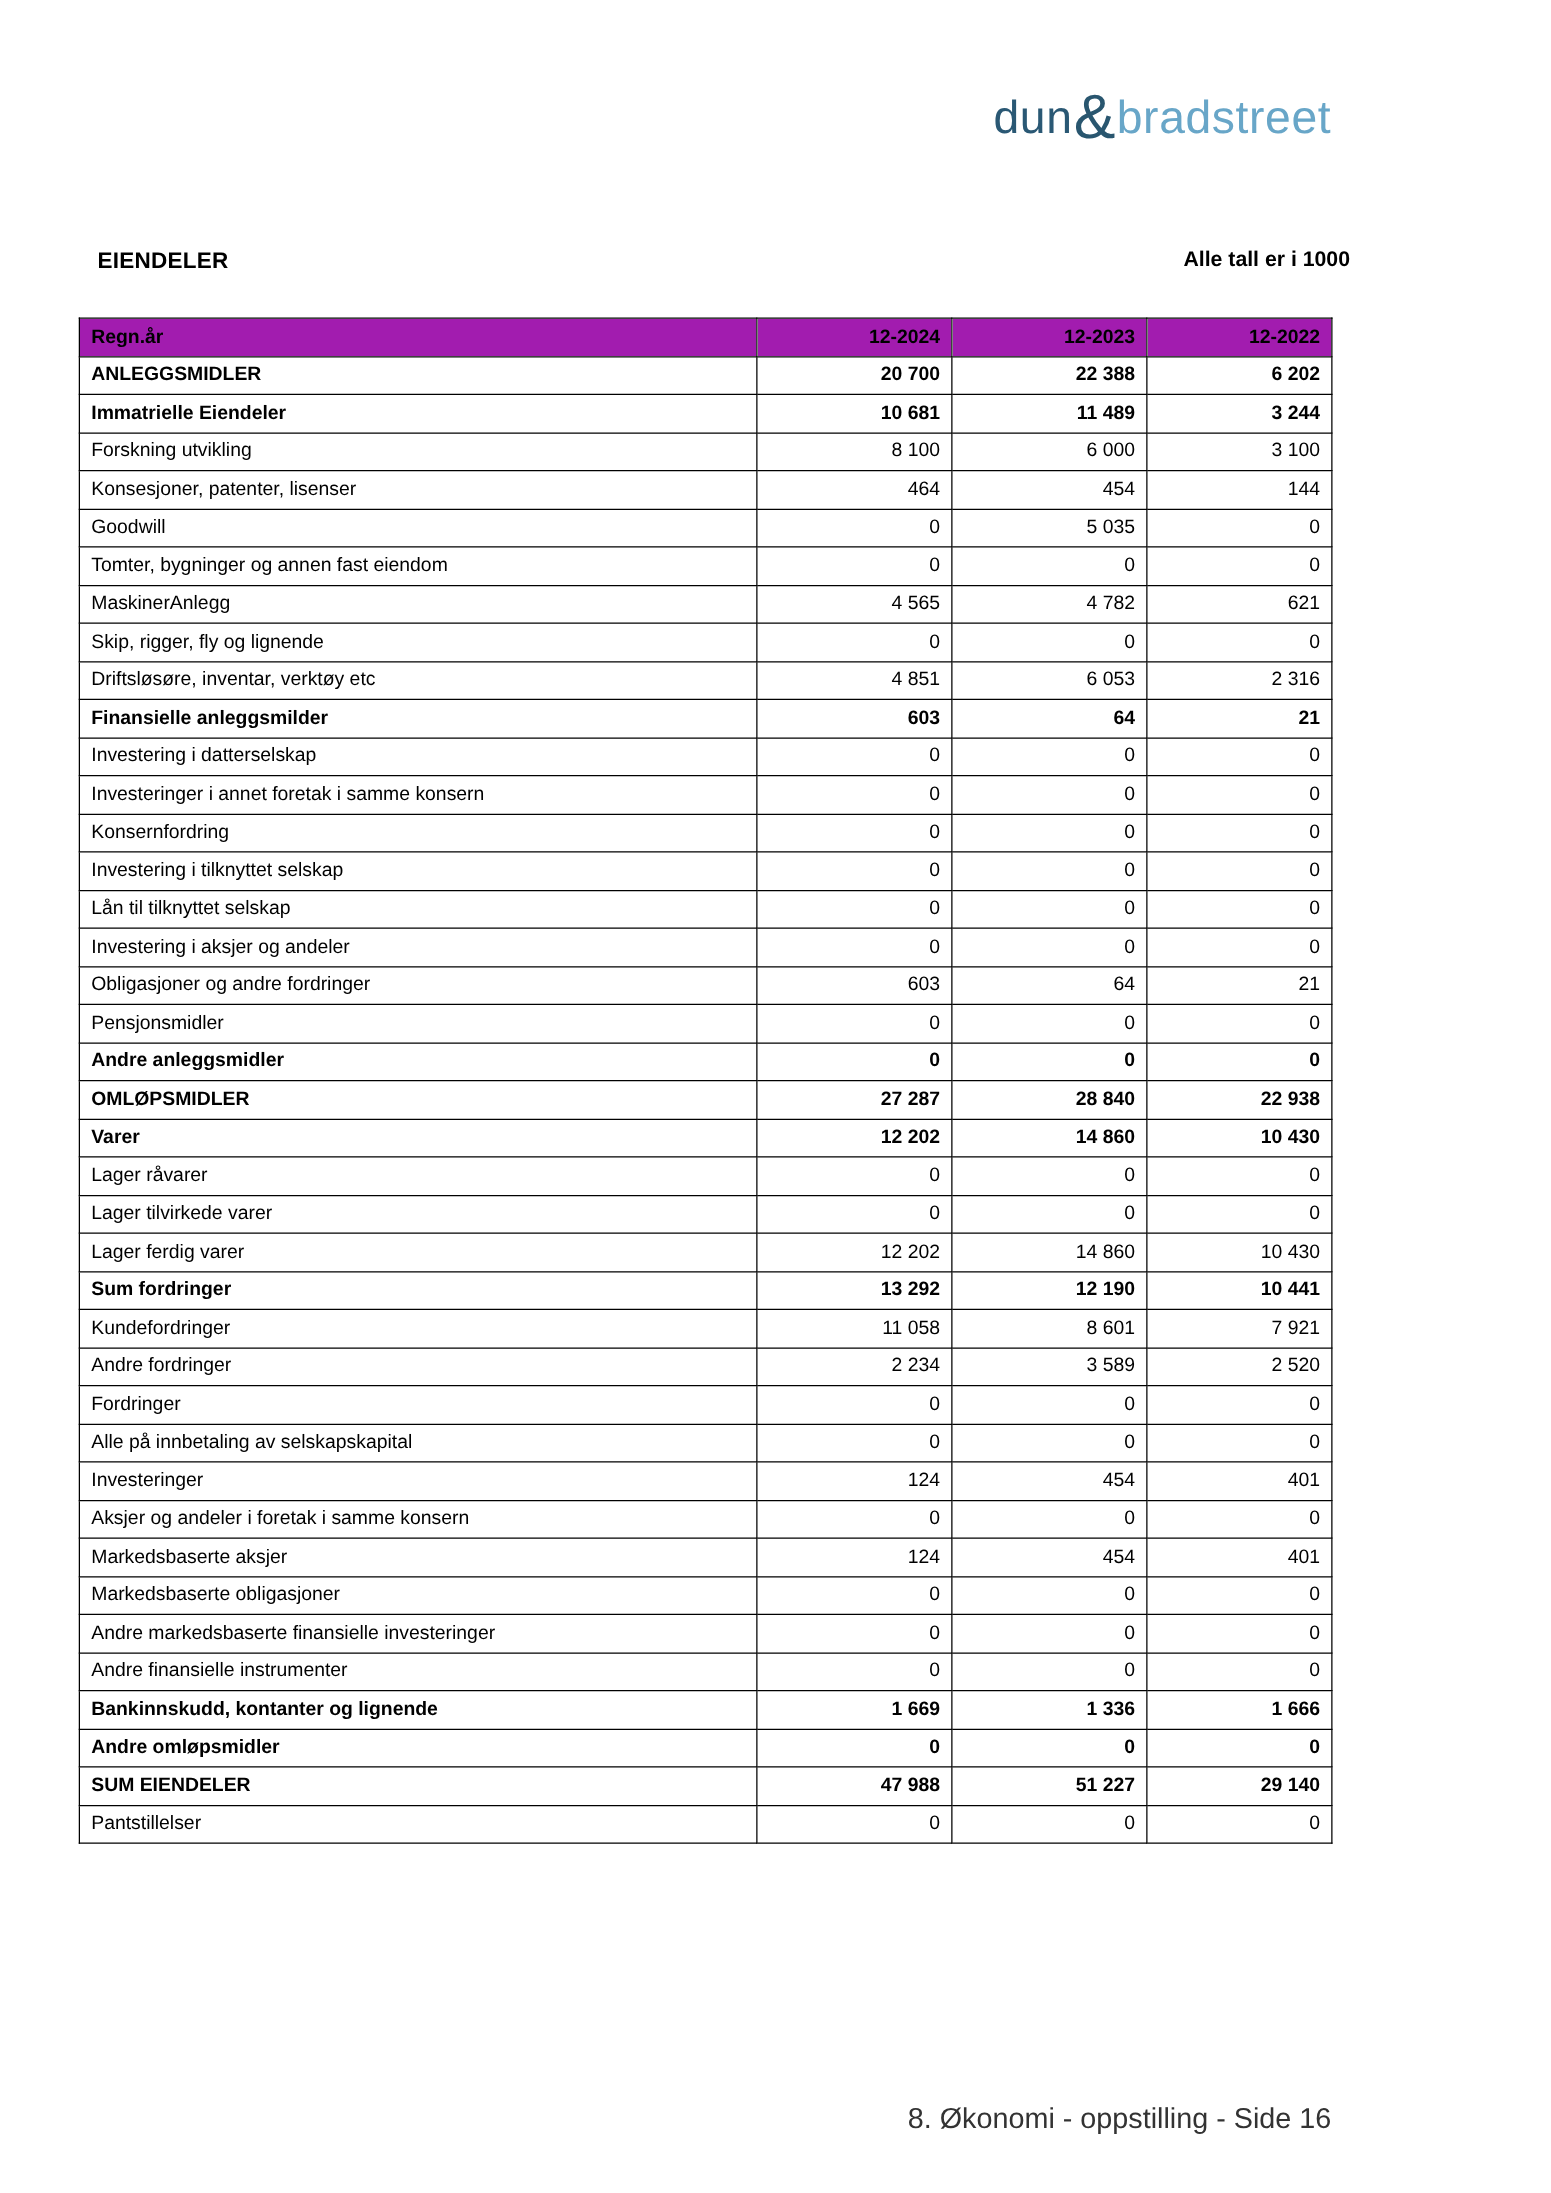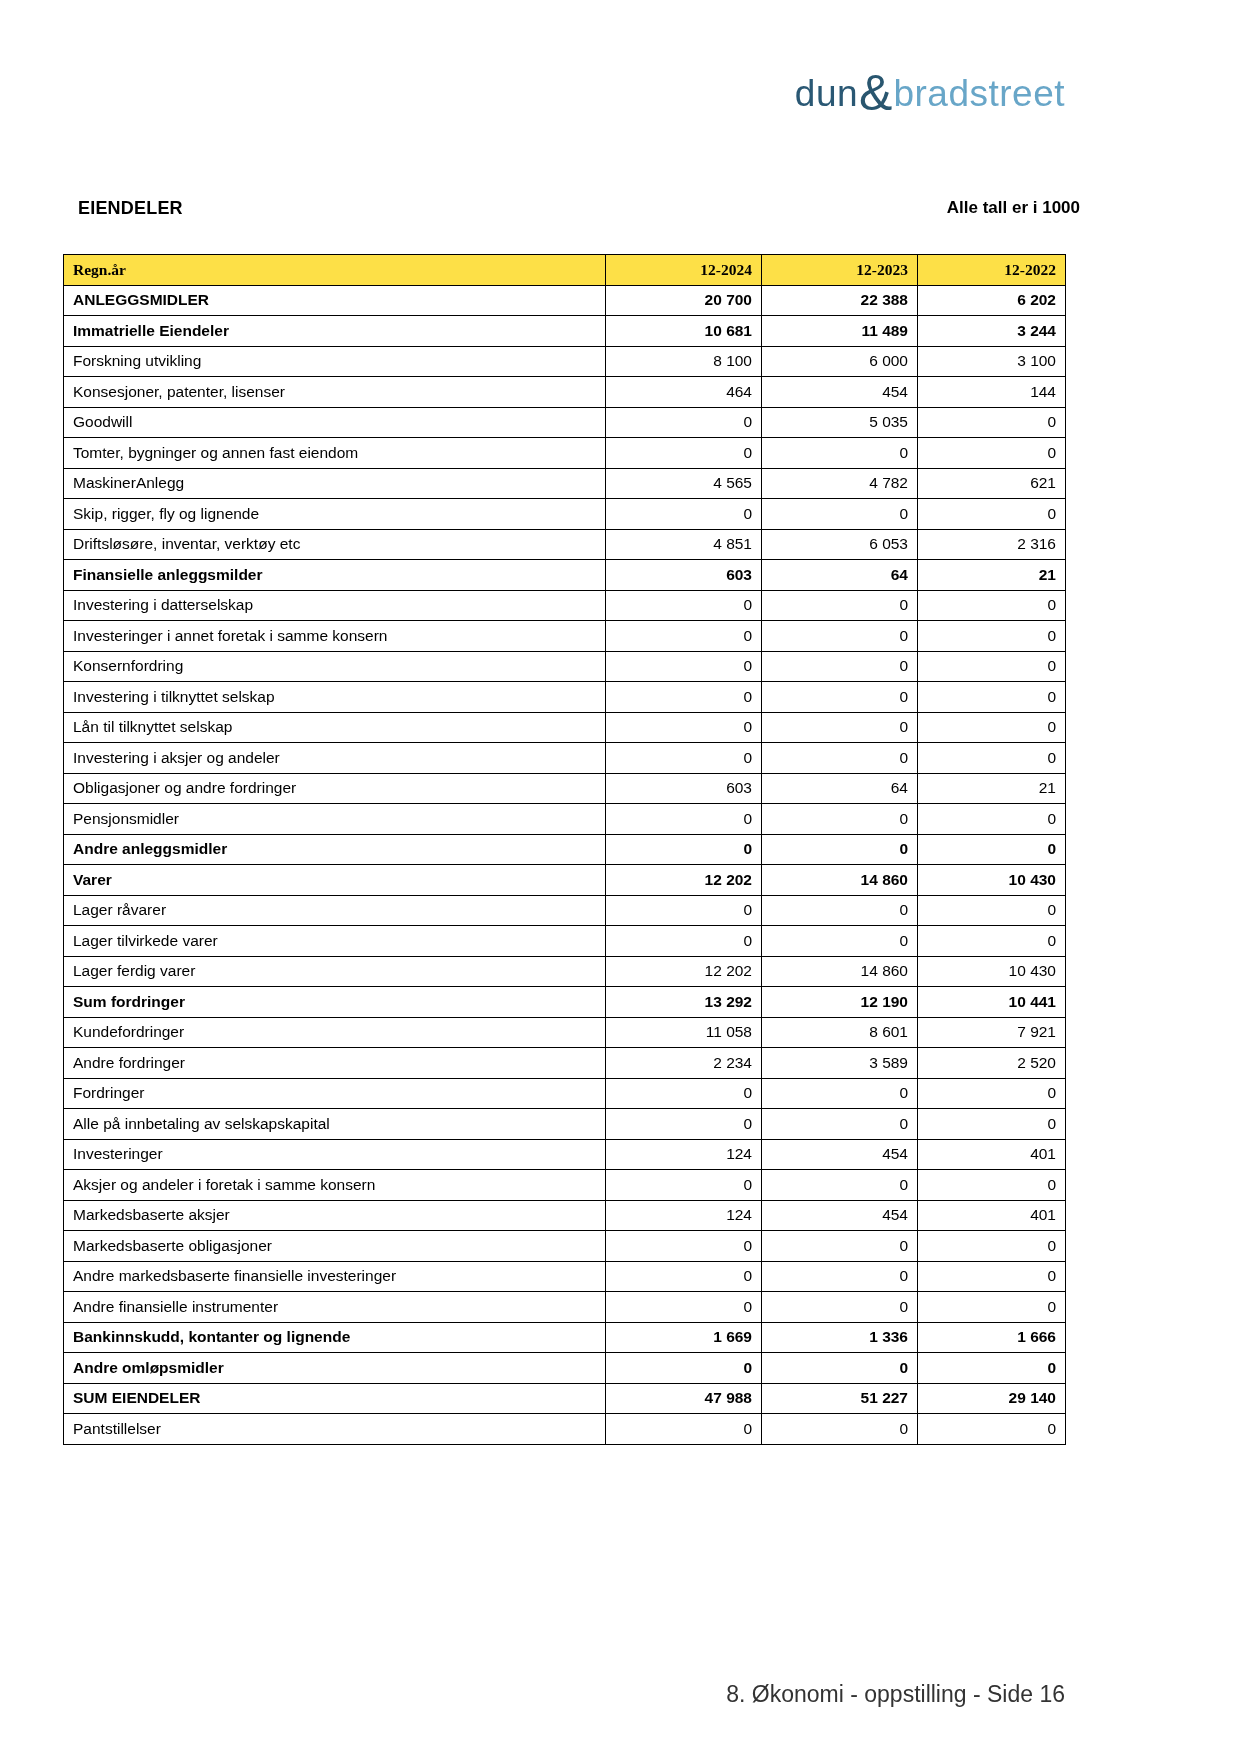--- a/index.html
+++ b/index.html
@@ -52,24 +52,23 @@
   }
   table.fin td, table.fin th {
     border: 1px solid #000;
     height: 30.5px;
     padding: 0 9px;
     vertical-align: middle;
     overflow: hidden;
     white-space: nowrap;
   }
   table.fin th {
-    background: #fde047;
+    background: #a21caf;
     font-weight: bold;
     text-align: left;
-    font-family: Liberation Serif, serif;
   }
   table.fin th.num, table.fin td.num { text-align: right; }
   table.fin tr.bold td { font-weight: bold; }
   col.c-label { width: 542px; }
   col.c-y1 { width: 156px; }
   col.c-y2 { width: 156px; }
   col.c-y3 { width: 148px; }
 
   
   .page-footer {
@@ -218,20 +217,26 @@
         <td class="num">0</td>
         <td class="num">0</td>
       </tr>
       <tr class="bold">
         <td>Andre anleggsmidler</td>
         <td class="num">0</td>
         <td class="num">0</td>
         <td class="num">0</td>
       </tr>
       <tr class="bold">
+        <td>OMLØPSMIDLER</td>
+        <td class="num">27 287</td>
+        <td class="num">28 840</td>
+        <td class="num">22 938</td>
+      </tr>
+      <tr class="bold">
         <td>Varer</td>
         <td class="num">12 202</td>
         <td class="num">14 860</td>
         <td class="num">10 430</td>
       </tr>
       <tr>
         <td>Lager råvarer</td>
         <td class="num">0</td>
         <td class="num">0</td>
         <td class="num">0</td>

